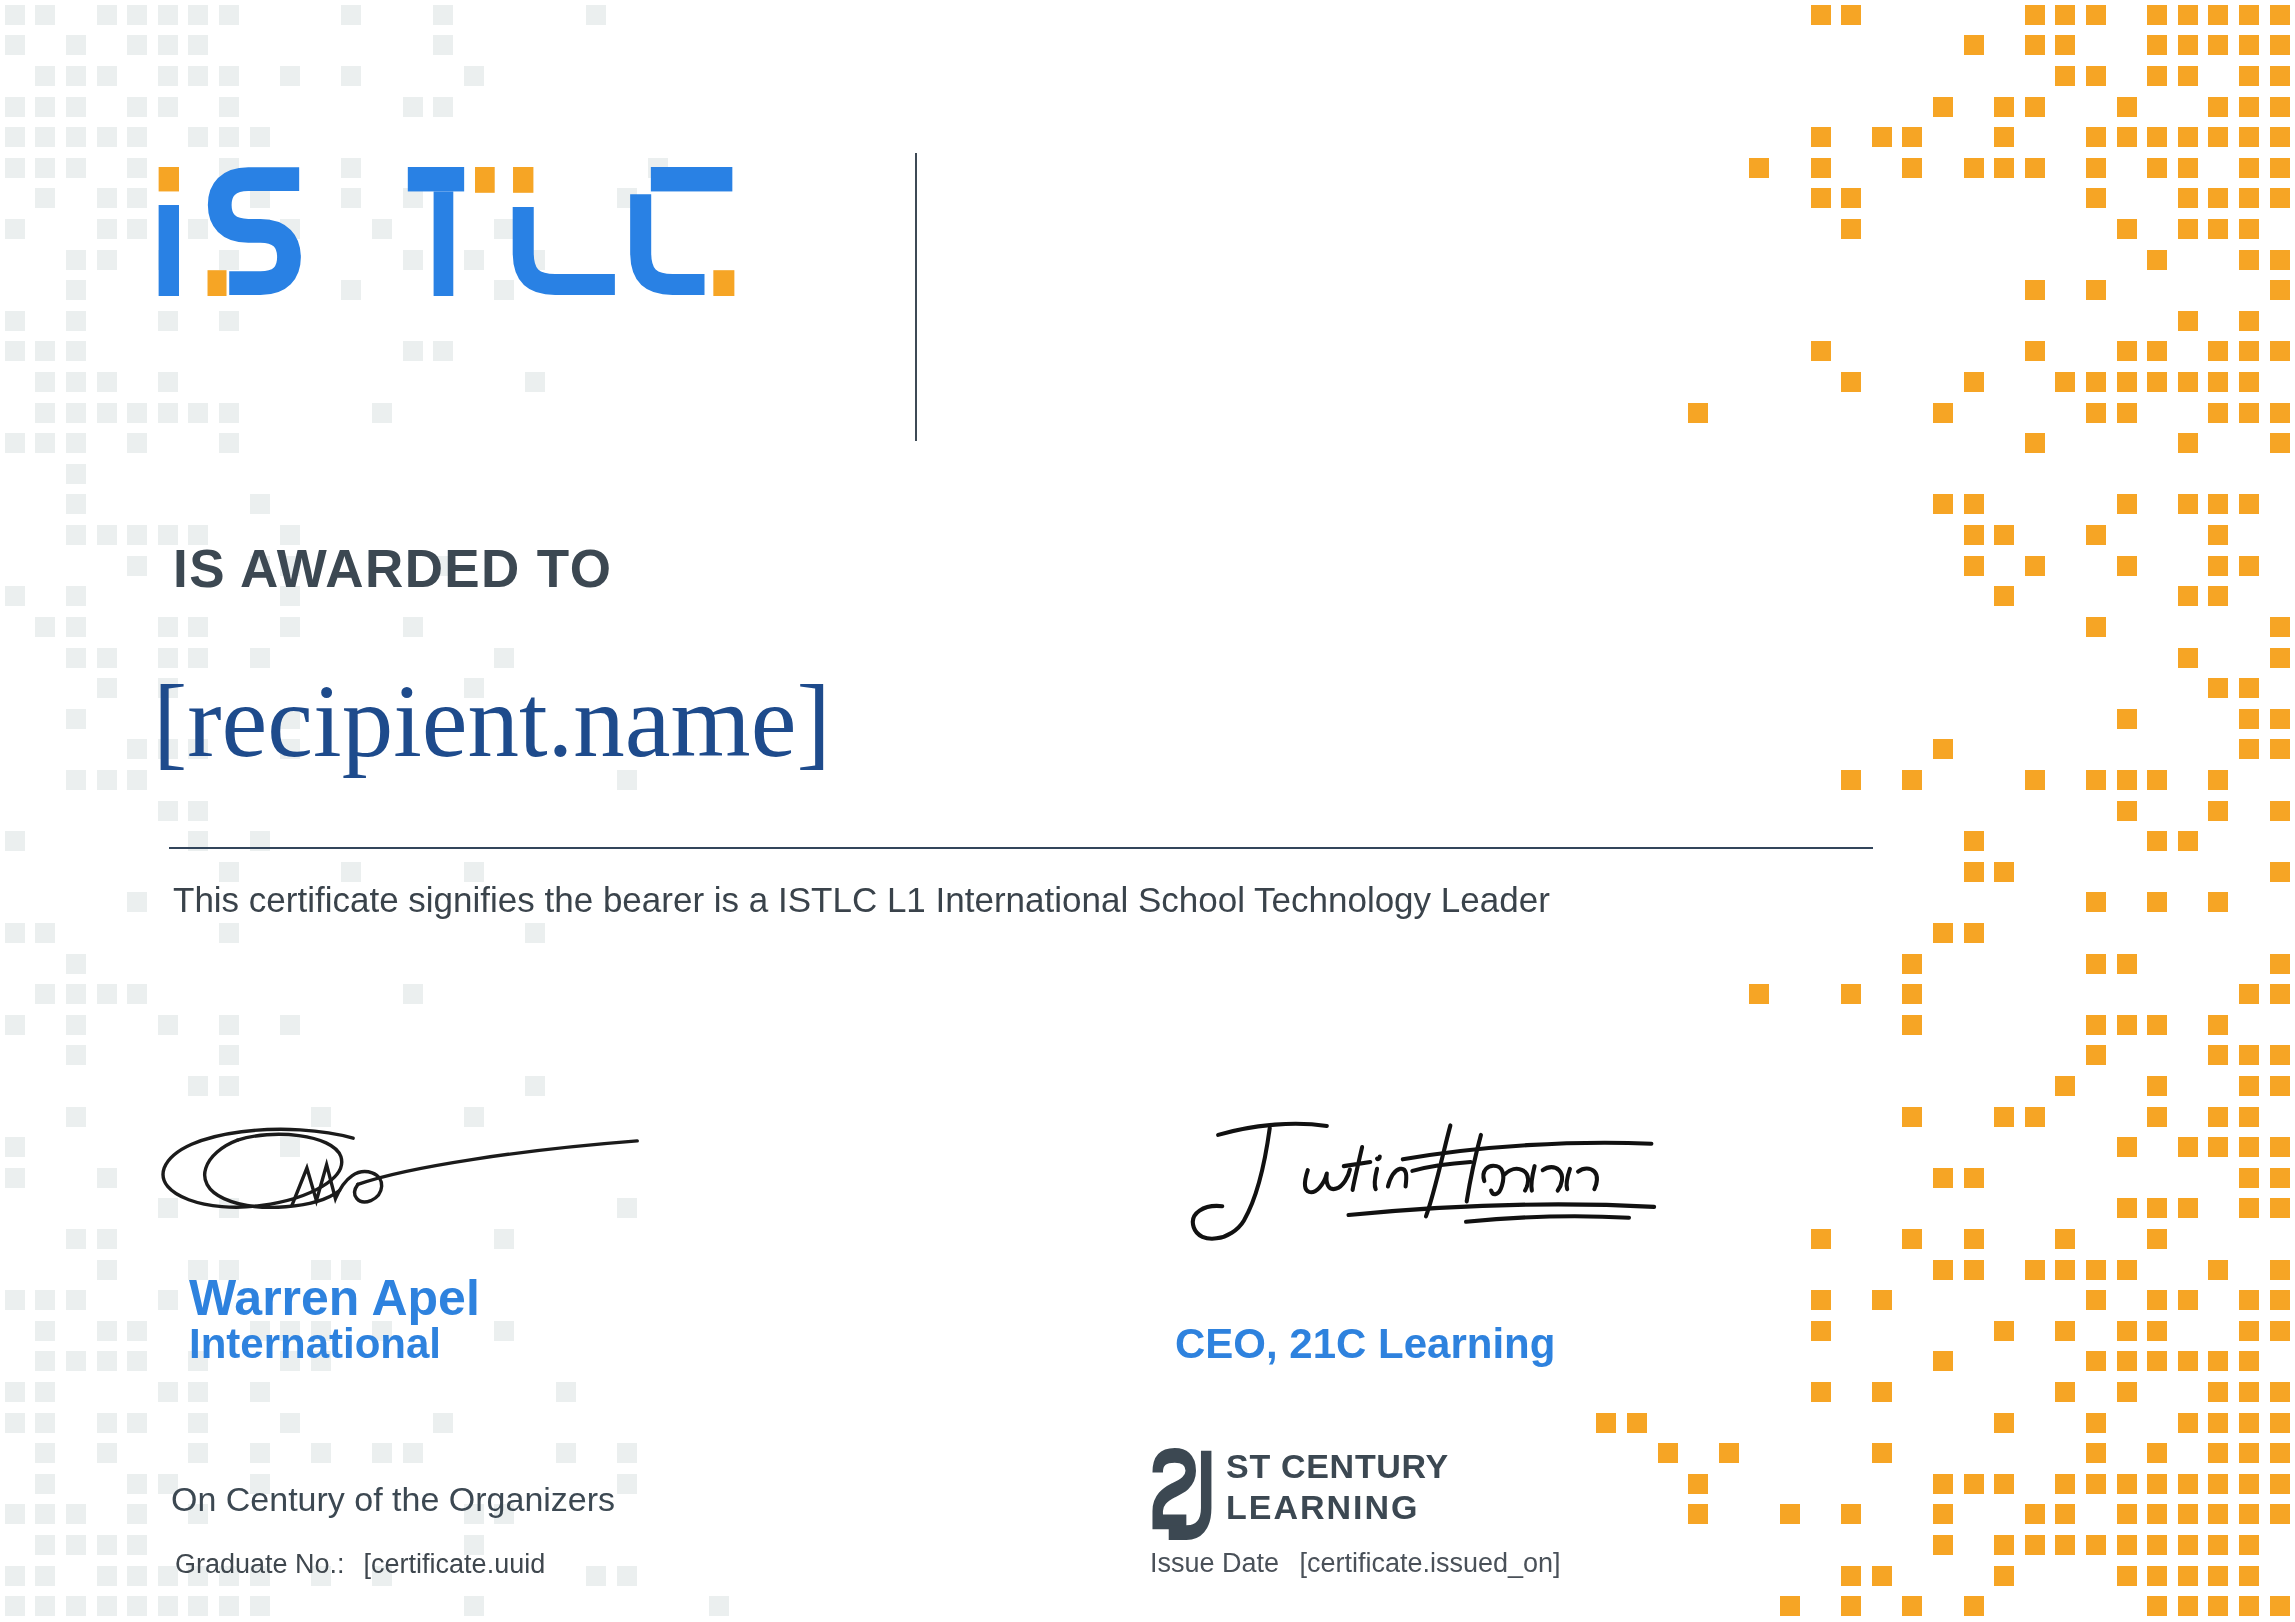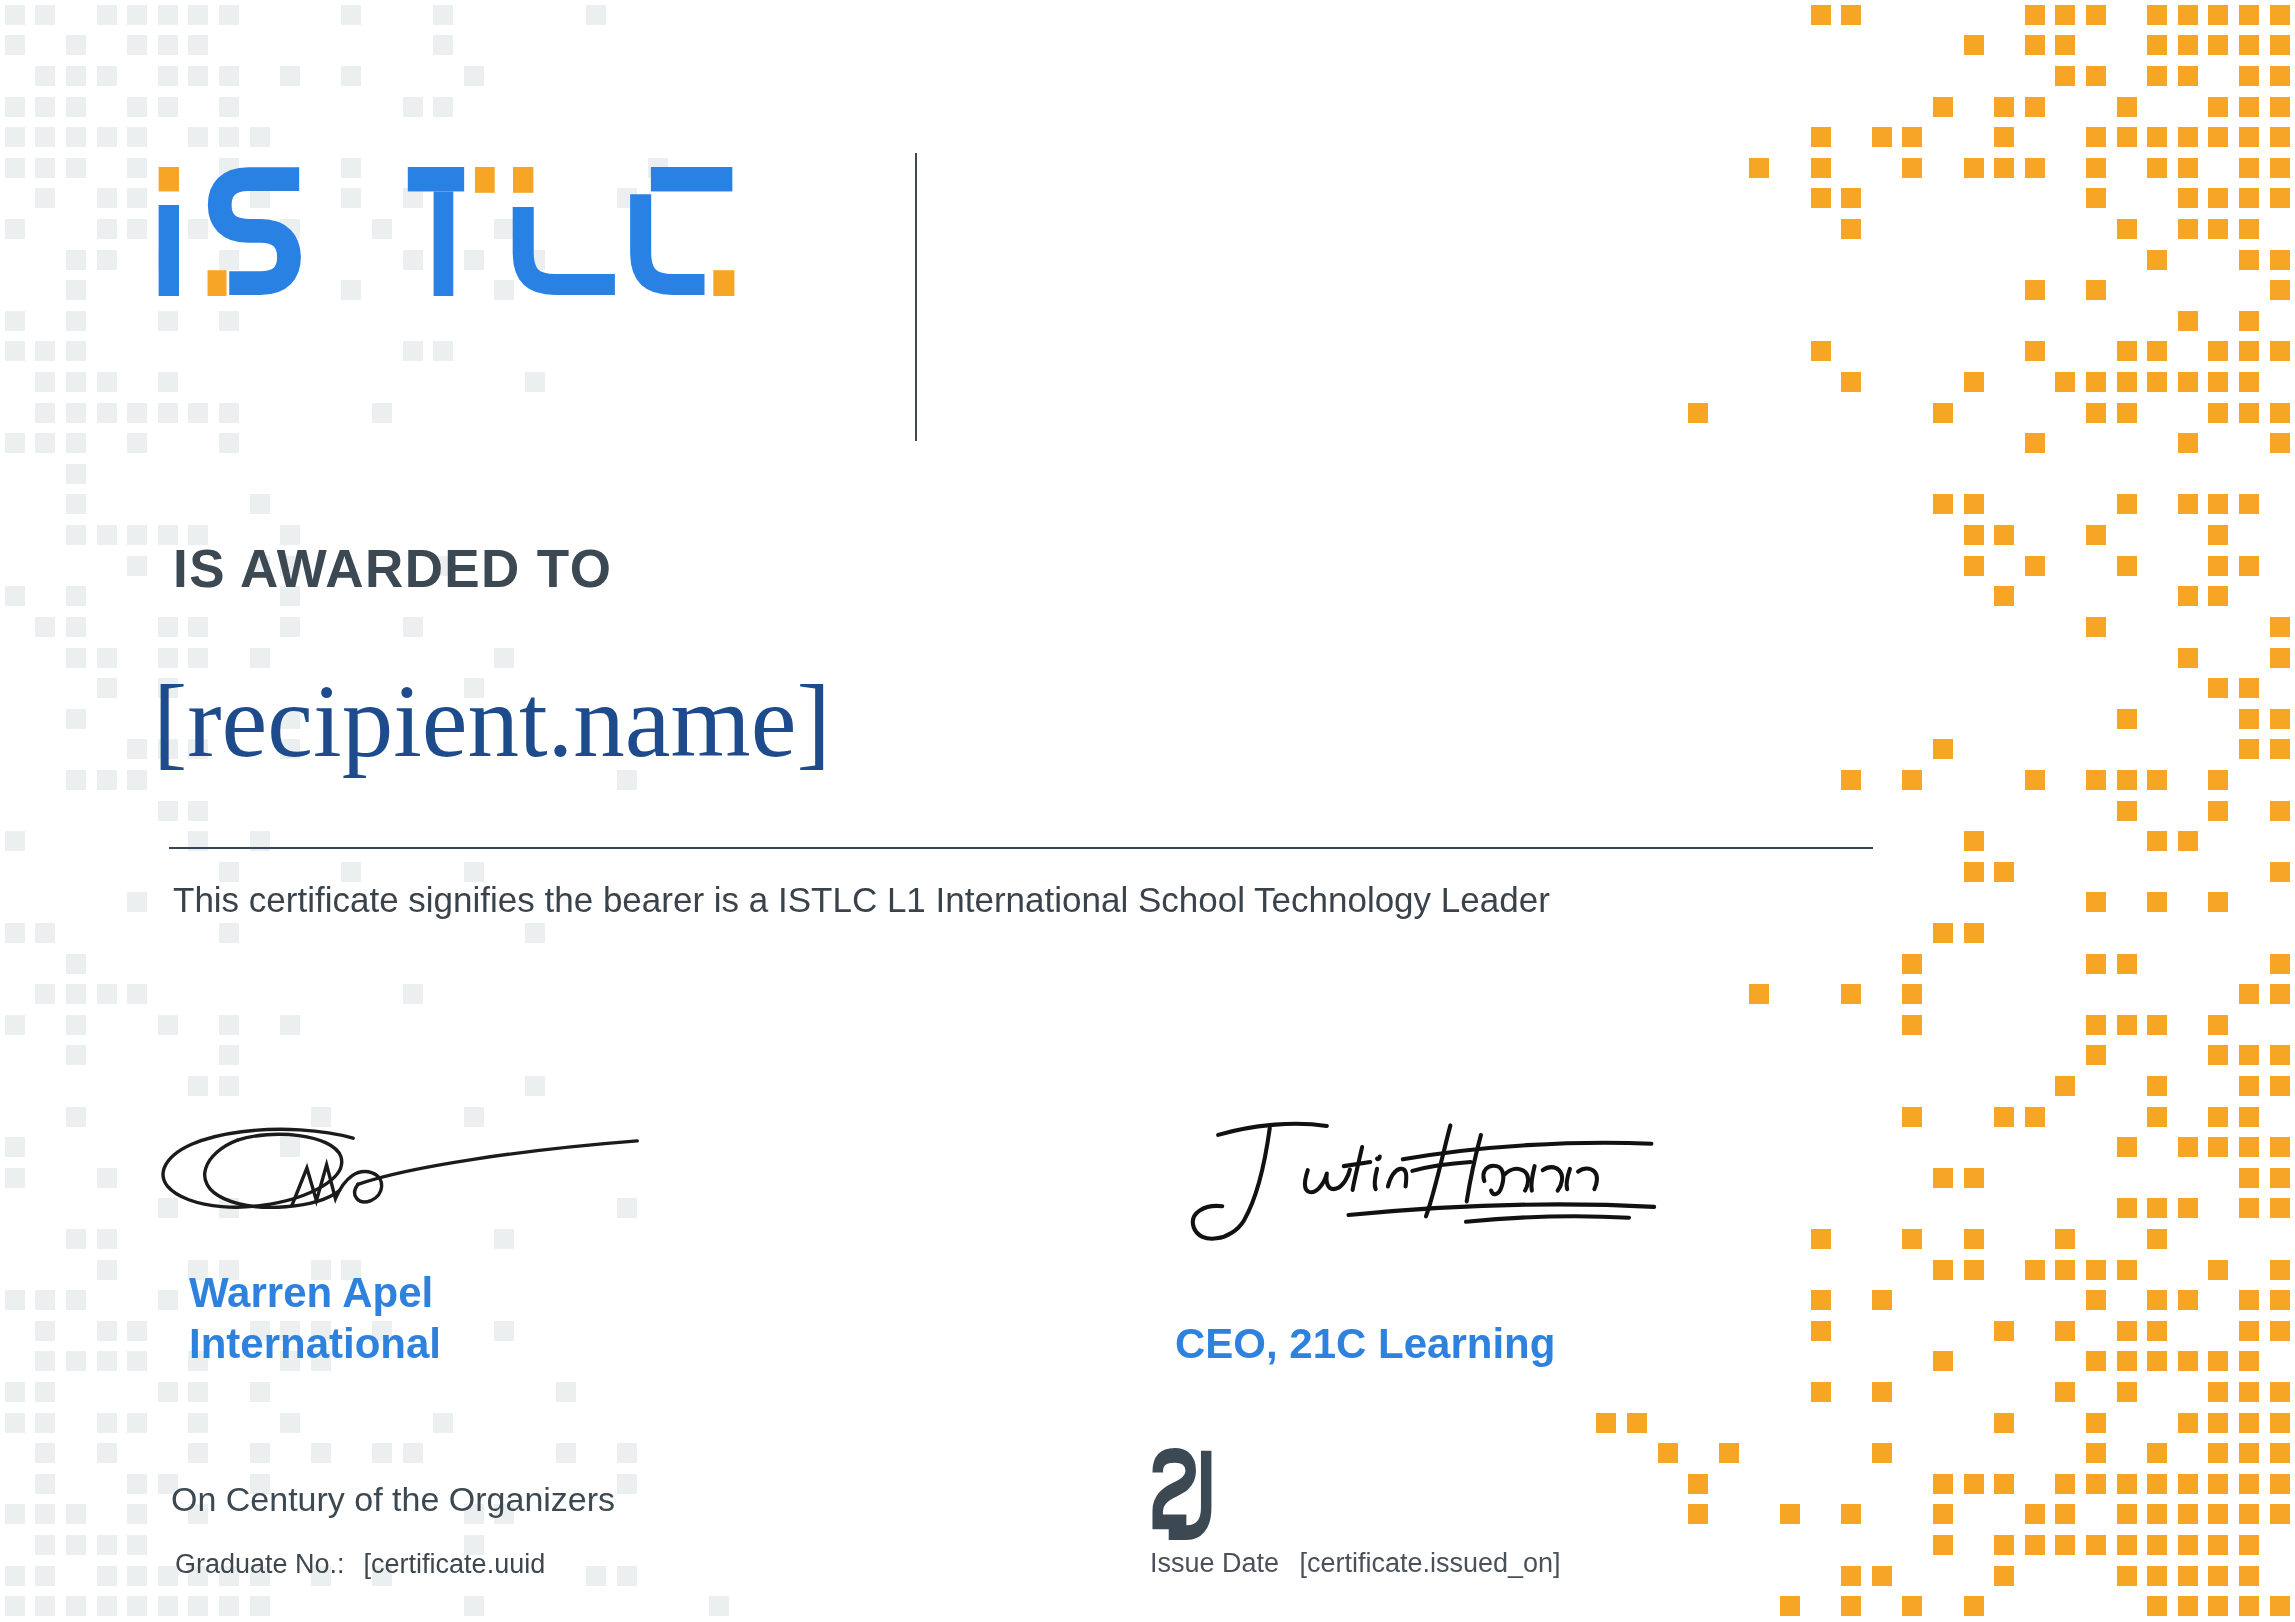--- a/index.html
+++ b/index.html
@@ -34,21 +34,21 @@
     left:153px;top:660px;
     font-family:"Liberation Serif", serif;
     font-size:103px;line-height:1.2;color:#1E4B8C;
   }
   .name-rule{position:absolute;left:169px;top:847px;width:1704px;height:2px;background:#32455B;}
   .statement{left:173px;top:880px;font-size:35px;color:#3A434B;}
   .workshop{left:157px;top:1012px;font-size:35px;color:#3A434B;}
 
   
   .sig{position:absolute;}
-  .sig-name{font-size:42px;font-weight:bold;color:#2E82DE;}
+  .sig-name{font-size:50px;font-weight:bold;color:#2E82DE;}
   .sig-role{font-size:42px;font-weight:bold;color:#2E82DE;}
 
   
   .org-name{left:169px;top:1423px;font-size:39px;font-weight:bold;color:#3C4852;}
   .org-behalf{left:171px;top:1480px;font-size:34px;color:#3C4852;}
   .grad-line{left:175px;top:1549px;font-size:27px;color:#3F474E;}
   .grad-line .val{margin-left:19px;}
 
   
   .footer-logo{position:absolute;left:1150px;top:1443px;display:flex;align-items:flex-start;}
@@ -708,20 +708,24 @@
     <span>Graduate No.:</span><span class="val">[certificate.uuid</span>
   </div>
 
   <div class="footer-logo">
     <svg width="65" height="99" viewBox="0 0 118 128" preserveAspectRatio="none">
       <g fill="none" stroke="#3C4852" stroke-width="19">
         <path d="M14,38 C14,20 28,16 45,16 C63,16 74,22 74,36 C74,50 58,56 43,61 C27,67 14,74 14,88 V102 H66"></path>
         <path d="M102,10 V84 C102,106 88,116 66,116 H34"></path>
       </g>
     </svg>
+    <div class="footer-logo-text">
+      <div>ST CENTURY</div>
+      <div style="letter-spacing:2px;">LEARNING</div>
+    </div>
   </div>
 
   <div class="abs issue-line">
     <span>Issue Date</span><span class="val">[certificate.issued_on]</span>
   </div>
 
 </div>
 
 
 </body></html>

